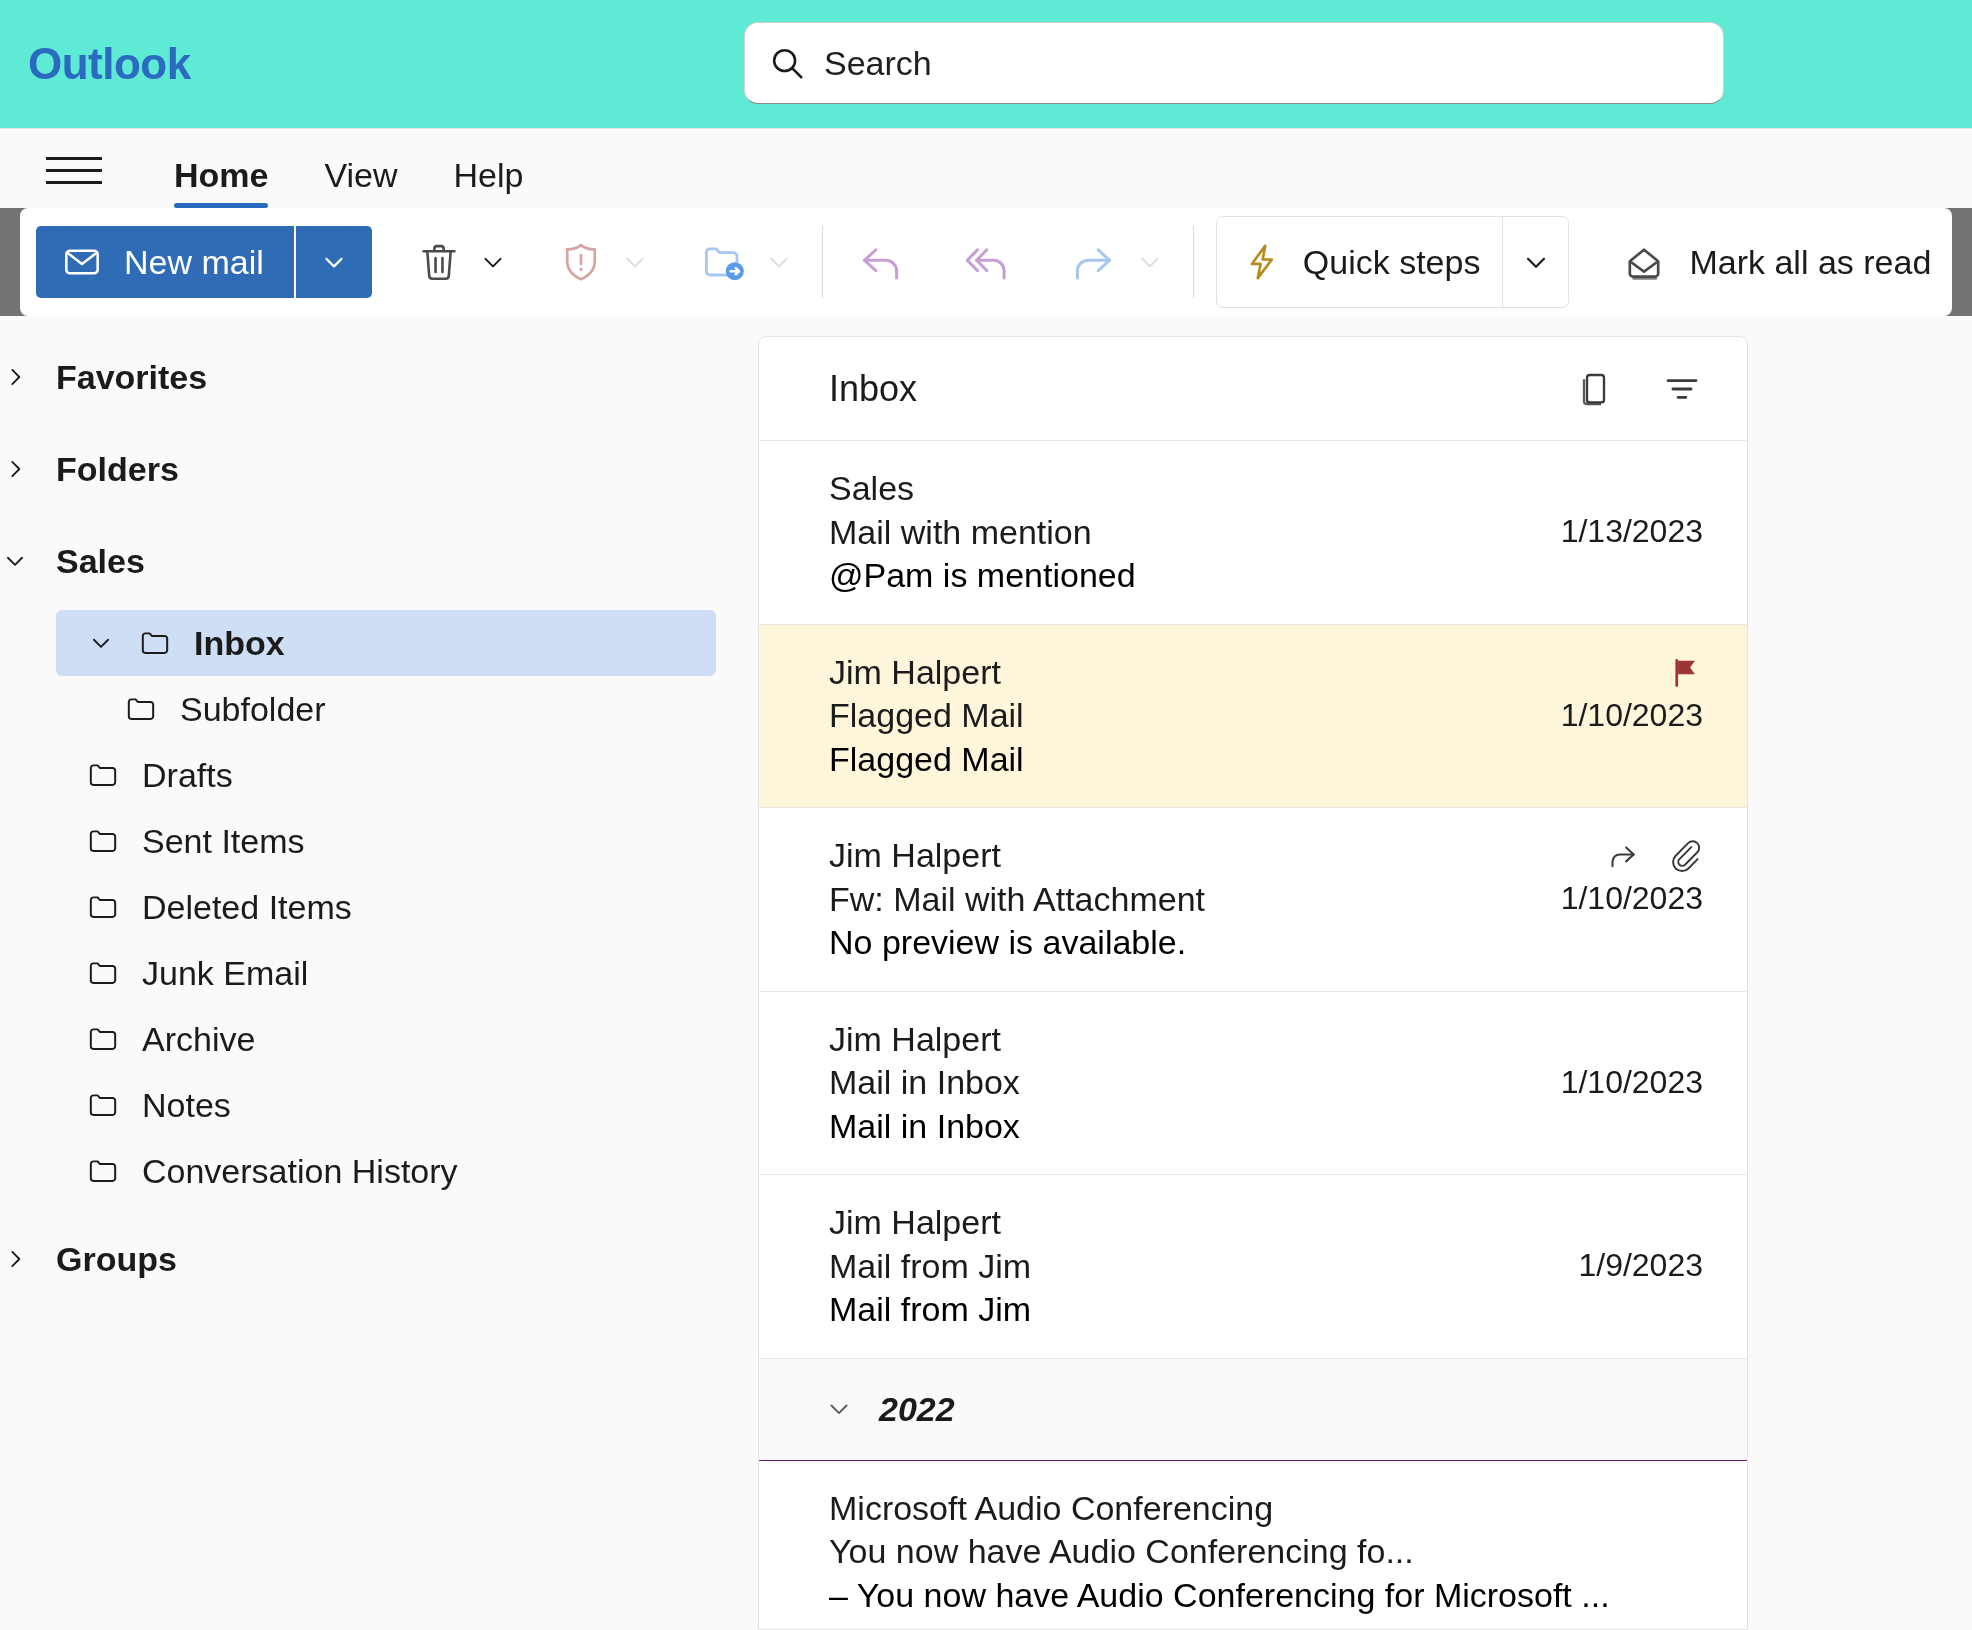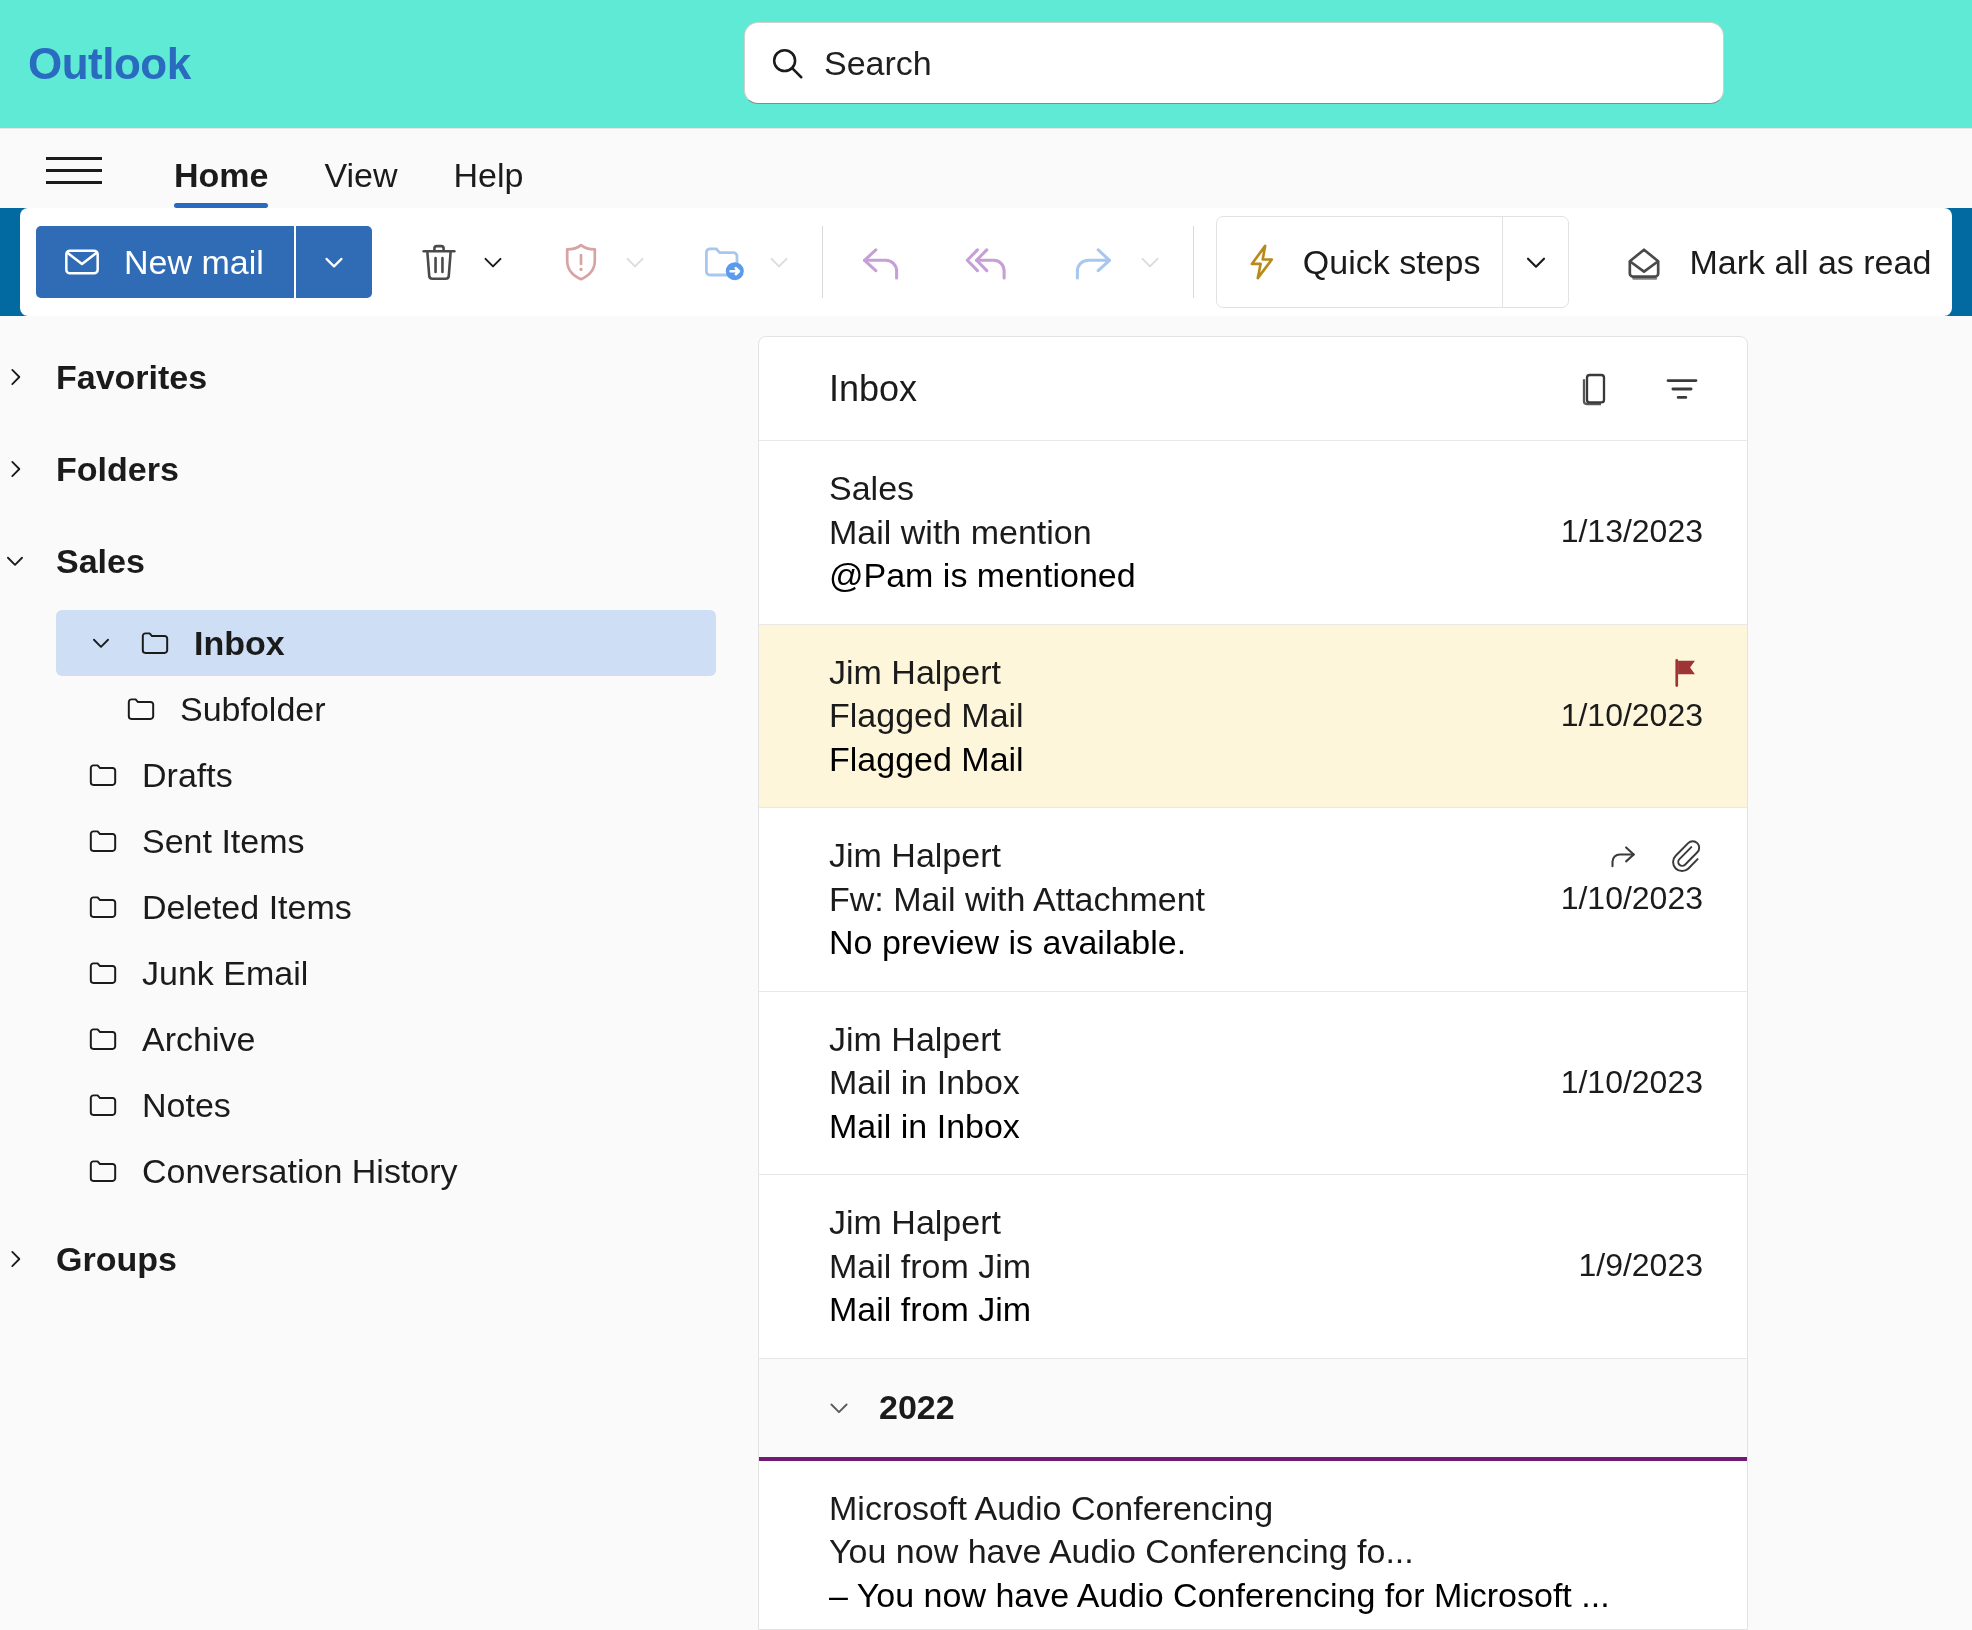--- a/index.html
+++ b/index.html
@@ -85,21 +85,21 @@
   .tab.active::after {
     content: "";
     position: absolute;
     left: 28px; right: 28px; bottom: 0;
     height: 5px; background: #2a6bc0; border-radius: 3px;
   }
 
   
   .cmdbar-outer {
     height: 108px;
-    background: #0369a1;
+    background: #737373;
     padding: 0 20px;
   }
   .cmdbar {
     height: 100%;
     background: #ffffff;
     border-radius: 8px;
     display: flex;
     align-items: center;
     padding: 0 16px;
     gap: 0;
@@ -267,22 +267,23 @@
   .m-icons { height: 44px; display: flex; align-items: center; gap: 26px; justify-content: flex-end; }
   .m-date { font-size: 32px; color: #1b1b1b; line-height: 1.28; white-space: nowrap; }
 
   .grouprow {
     display: flex;
     align-items: center;
     height: 102px;
     padding-left: 66px;
     gap: 26px;
     background: #fafafa;
-    border-bottom: 4px solid #701a75;
-    cursor: pointer;
+    border-bottom: 1px solid #701a75;
+    cursor: pointer;
+    font-style: italic;
   }
   .grouprow-label { font-size: 34px; font-weight: bold; color: #1b1b1b; }
   svg { display: block; }
 </style>
 </head>
 <body>
 
 <div class="topbar">
   <div class="brand">Outlook</div>
   <div class="searchwrap">

